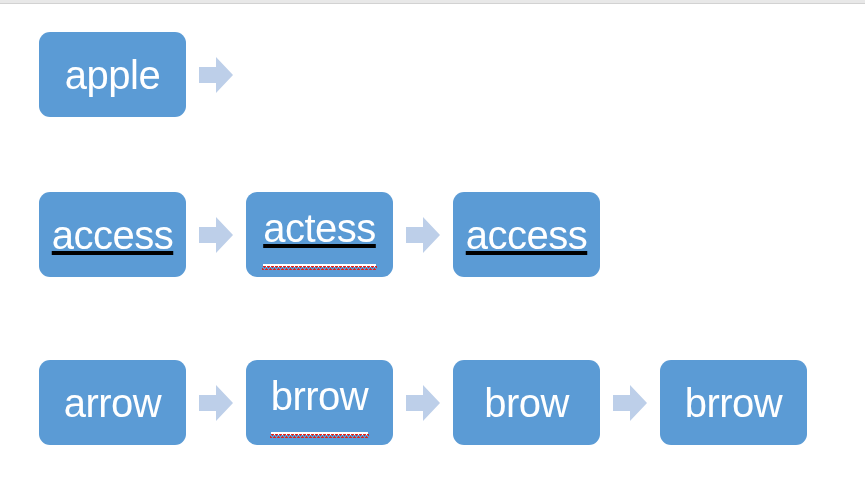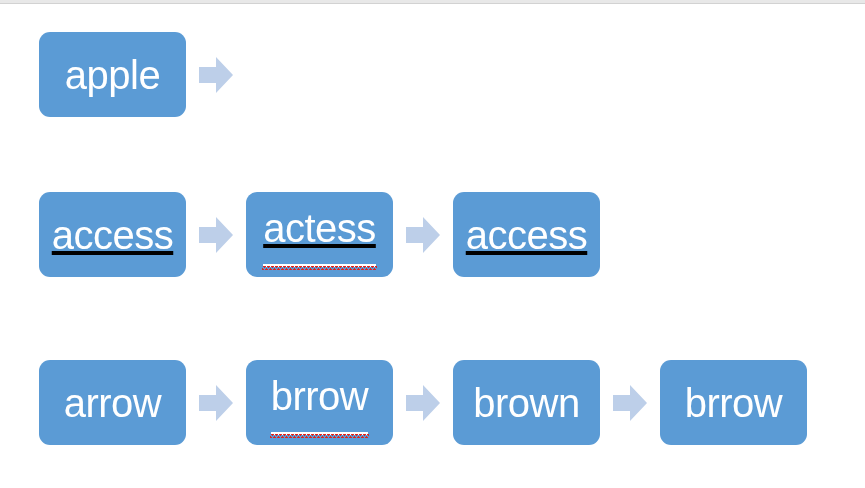--- a/index.html
+++ b/index.html
@@ -92,21 +92,21 @@
       <svg viewBox="0 0 34 36" class="arrow">
         <polygon points="0,10 17,10 17,0 34,18 17,36 17,26 0,26"></polygon>
       </svg>
       <div class="word-box">
         <span class="word misspelled">brrow</span>
       </div>
       <svg viewBox="0 0 34 36" class="arrow">
         <polygon points="0,10 17,10 17,0 34,18 17,36 17,26 0,26"></polygon>
       </svg>
       <div class="word-box">
-        <span class="word">brown</span>
+        <span class="word">brow</span>
       </div>
       <svg viewBox="0 0 34 36" class="arrow">
         <polygon points="0,10 17,10 17,0 34,18 17,36 17,26 0,26"></polygon>
       </svg>
       <div class="word-box">
         <span class="word">brrow</span>
       </div>
     </div>
 </div>
 

